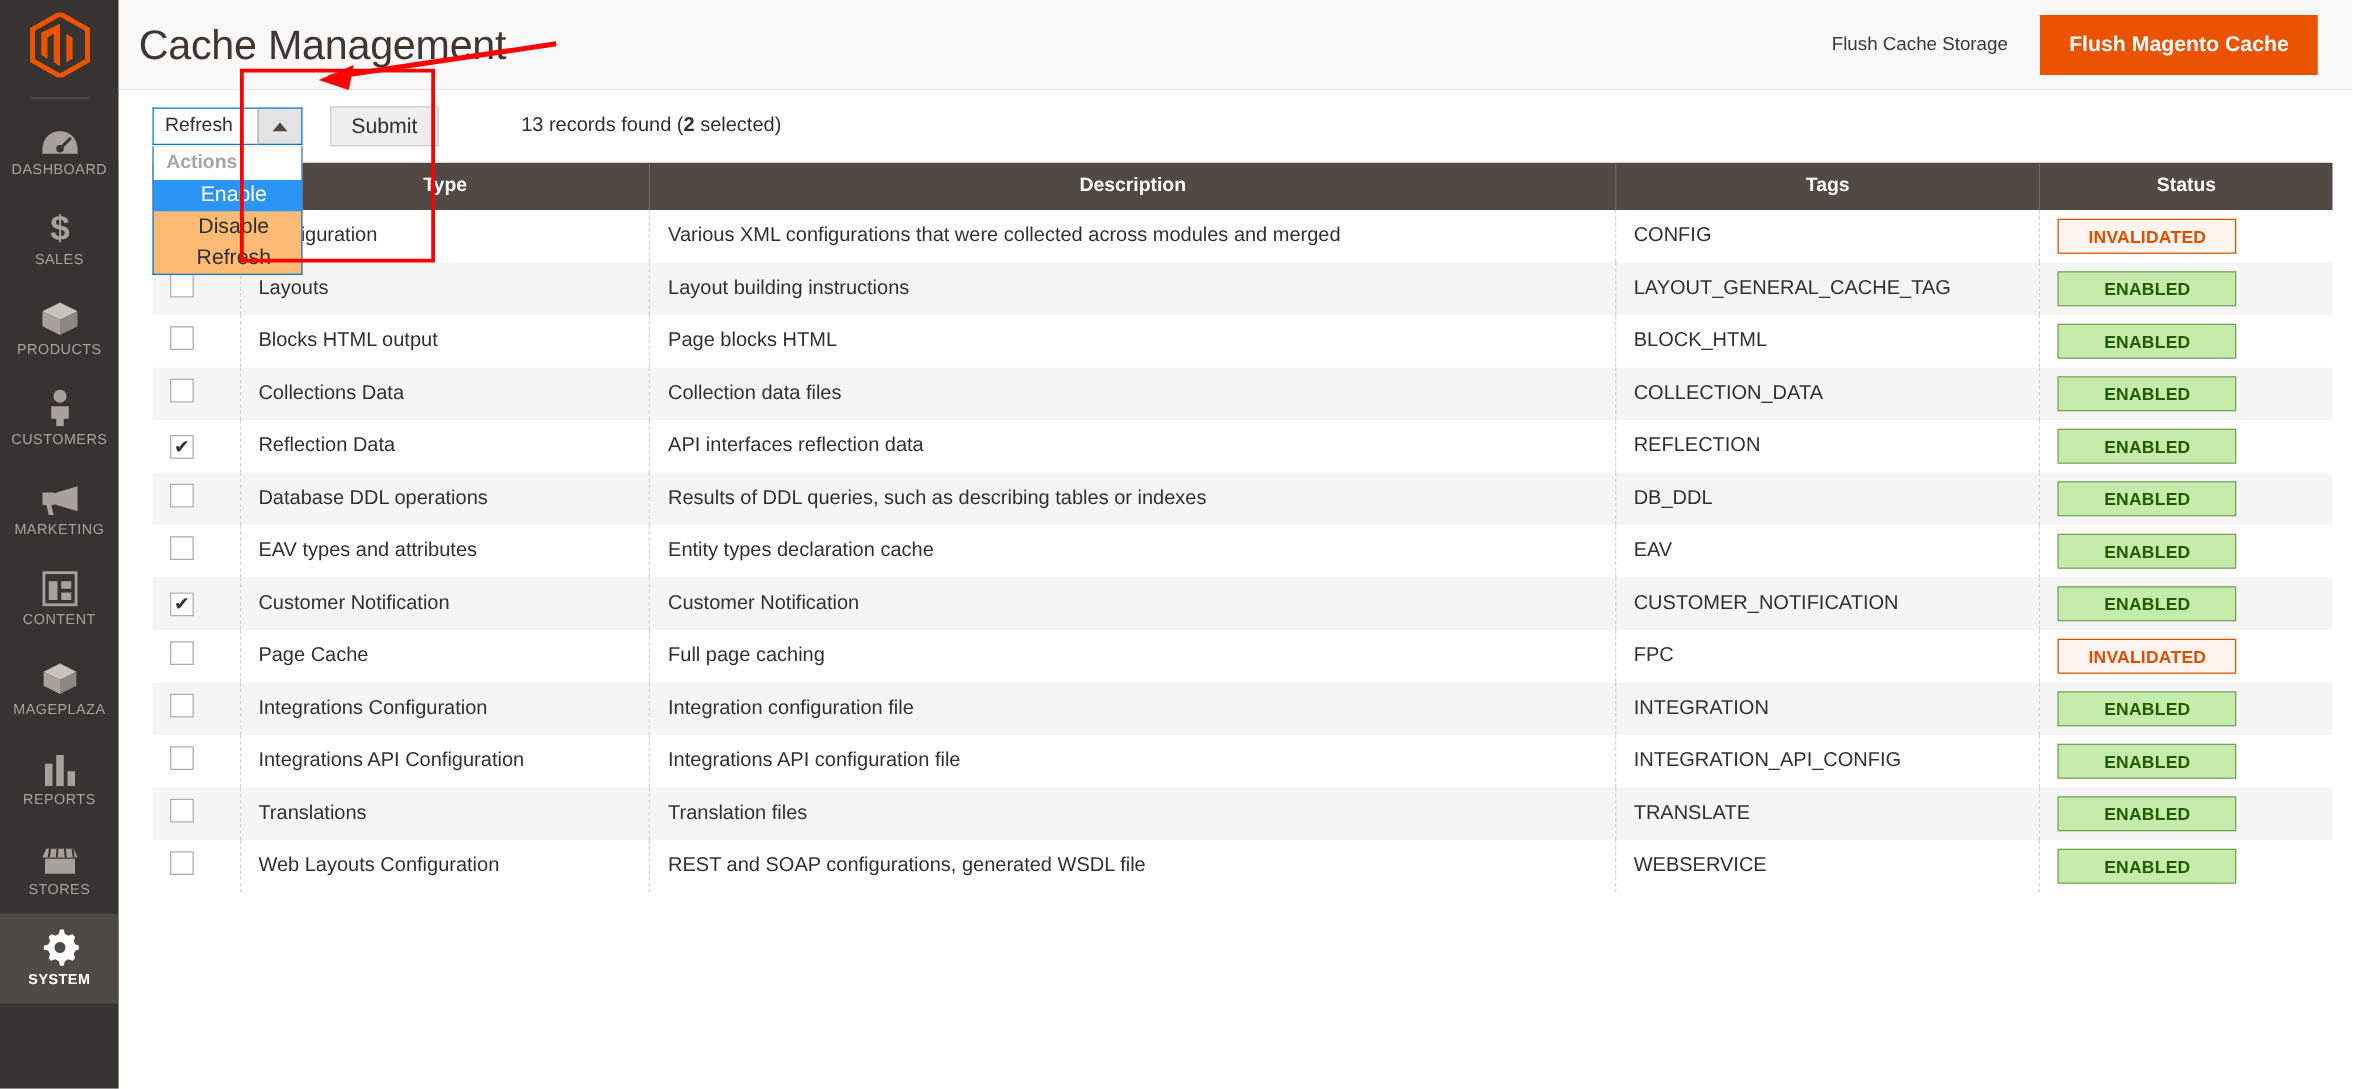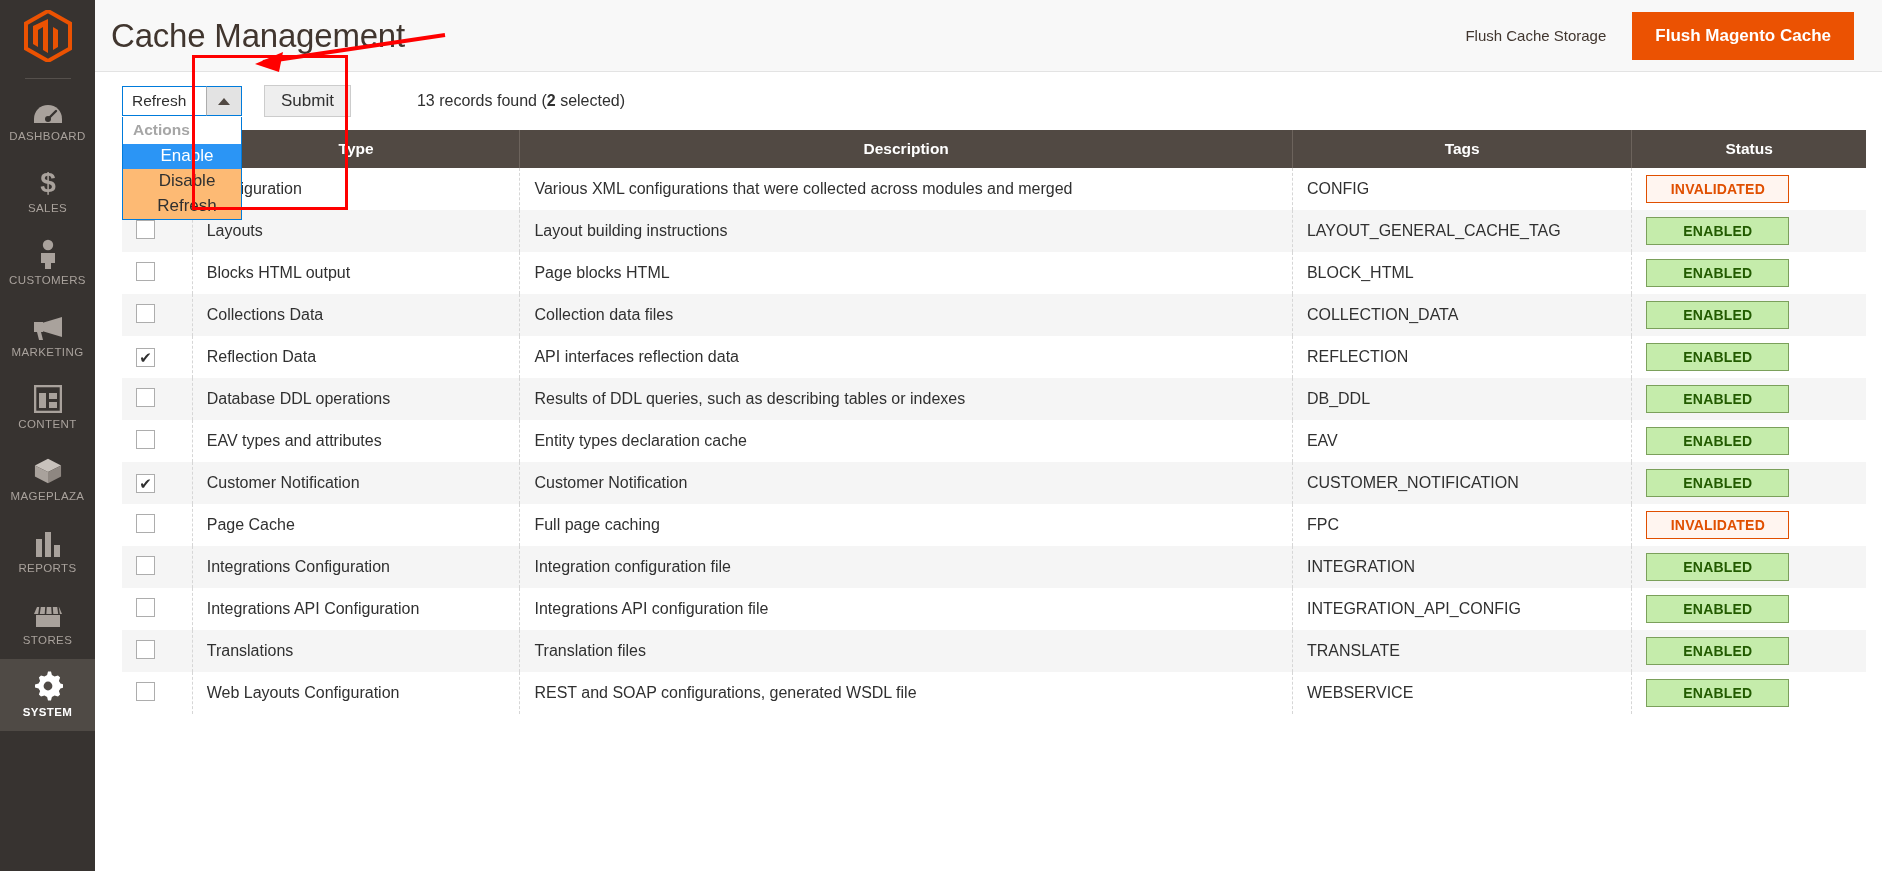--- a/index.html
+++ b/index.html
@@ -186,20 +186,30 @@
 
     <div class="sb-item">
       <span class="sb-icon">
         <svg width="22" height="30" viewBox="0 0 22 30">
             <text x="11" y="25" font-family="Liberation Sans, sans-serif" font-size="28" font-weight="bold" fill="#a9a29c" text-anchor="middle">$</text>
           </svg>
       </span>
       <span class="sb-label">SALES</span>
     </div>
 
+    <div class="sb-item">
+      <span class="sb-icon">
+        <svg width="30" height="28" viewBox="0 0 30 28">
+            <polygon points="15,1 29,8 15,15 1,8" fill="#c8c2bc"></polygon>
+            <polygon points="1,8 15,15 15,27 1,20" fill="#a9a29c"></polygon>
+            <polygon points="29,8 15,15 15,27 29,20" fill="#8e8781"></polygon>
+          </svg>
+      </span>
+      <span class="sb-label">PRODUCTS</span>
+    </div>
 
     <div class="sb-item">
       <span class="sb-icon">
         <svg width="22" height="30" viewBox="0 0 22 30">
             <circle cx="11" cy="6" r="5.2" fill="#a9a29c"></circle>
             <path d="M4 14h14v10l-4 0v6h-6v-6l-4 0z" fill="#a9a29c"></path>
           </svg>
       </span>
       <span class="sb-label">CUSTOMERS</span>
     </div>

